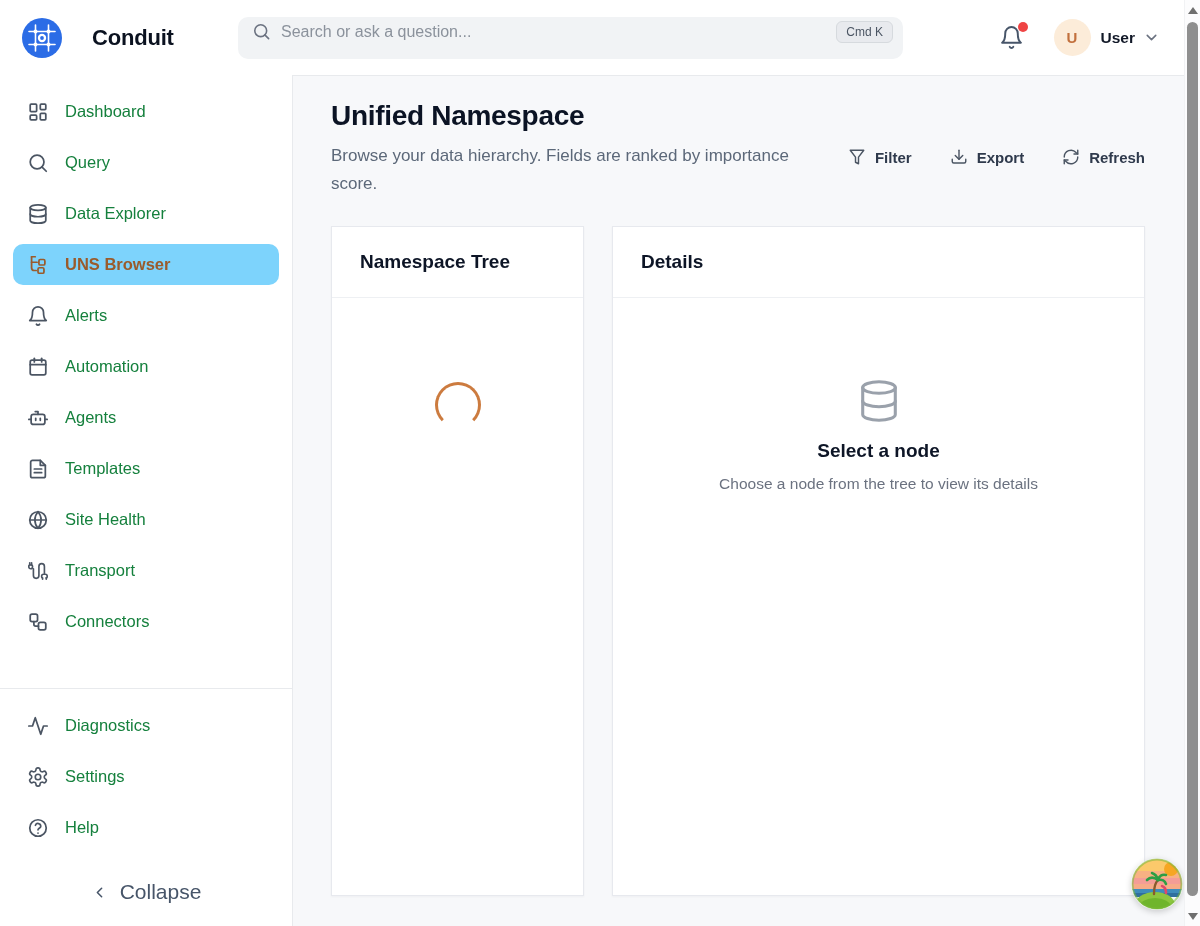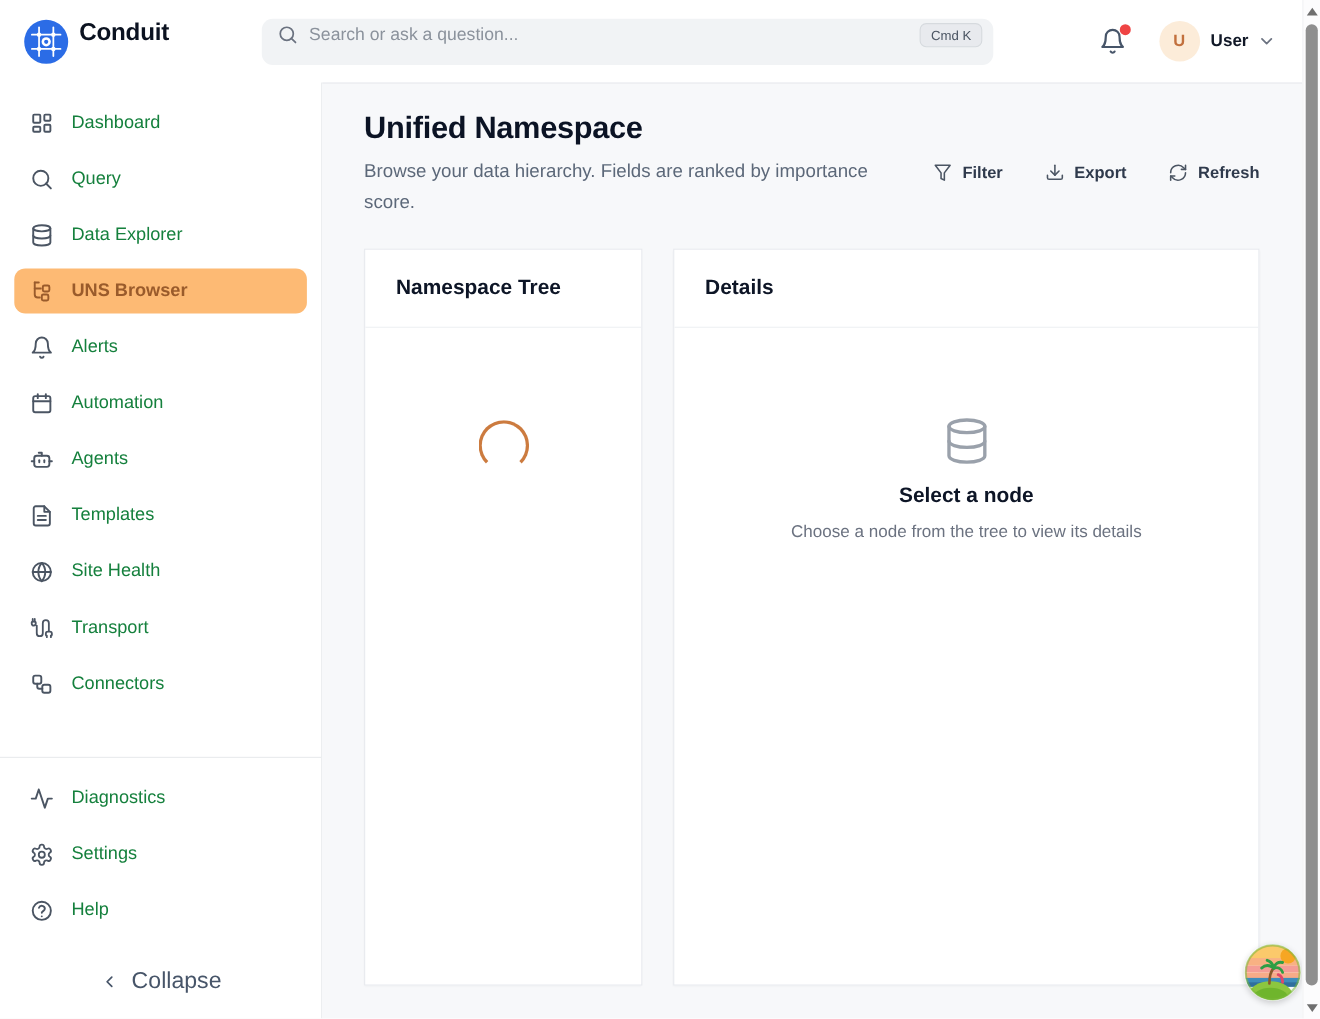--- a/index.html
+++ b/index.html
@@ -6,21 +6,21 @@
   html,body { width:1200px; height:926px; }
   body {
     font-family:"Liberation Sans", sans-serif;
     background:#ffffff; color:#1f2937;
     overflow:hidden; position:relative;
   }
   .page { width:1184px; height:926px; display:flex; flex-direction:column; }
 
   
   .topbar { height:75px; display:flex; align-items:center; padding:0 24px 0 20px; background:#fff; flex:0 0 auto; }
-  .brand { display:flex; gap:8px; width:218px; flex:0 0 auto; }
+  .brand { display:flex; align-items:center; gap:28px; width:218px; flex:0 0 auto; }
   .brand-name { font-size:22px; font-weight:700; color:#0b1220; letter-spacing:-0.2px; }
   .searchbar {
     width:665px; height:42px; background:#f1f3f5; border-radius:10px;
     display:flex; align-items:center; padding:0 10px 12px 14px; gap:10px; flex:0 0 auto;
   }
   .searchbar svg { flex:0 0 auto; color:#6b7280; }
   .searchbar input {
     flex:1; border:none; background:transparent; outline:none;
     font-family:"Liberation Sans",sans-serif; font-size:16px; color:#374151;
   }
@@ -44,21 +44,21 @@
   .body-row { flex:1; display:flex; min-height:0; }
 
   
   .sidebar { width:293px; flex:0 0 auto; background:#fff; border-right:1px solid #e8eaed; display:flex; flex-direction:column; padding:16px 13px 18px 13px; }
   .side-item {
     display:flex; align-items:center; gap:16px; height:41px; margin-bottom:10px;
     padding:0 14px; border-radius:10px; cursor:pointer; color:#15803d; flex:0 0 auto;
   }
   .side-item .sicon { display:flex; color:#4b5563; }
   .side-item .slabel { font-size:16.5px; }
-  .side-item.active { background:#fdba74; color:#9a5b2b; }
+  .side-item.active { background:#7dd3fc; color:#9a5b2b; }
   .side-item.active .sicon { color:#9a5b2b; }
   .side-item.active .slabel { font-weight:700; }
   .side-divider { height:1px; background:#e8eaed; margin:36px -13px 16px -13px; }
   .collapse-row { margin-top:22px; display:flex; justify-content:center; }
   .collapse-btn {
     background:none; border:none; cursor:pointer; display:flex; align-items:center; gap:12px;
     color:#475569; font-family:"Liberation Sans",sans-serif; font-size:21px;
   }
 
   

